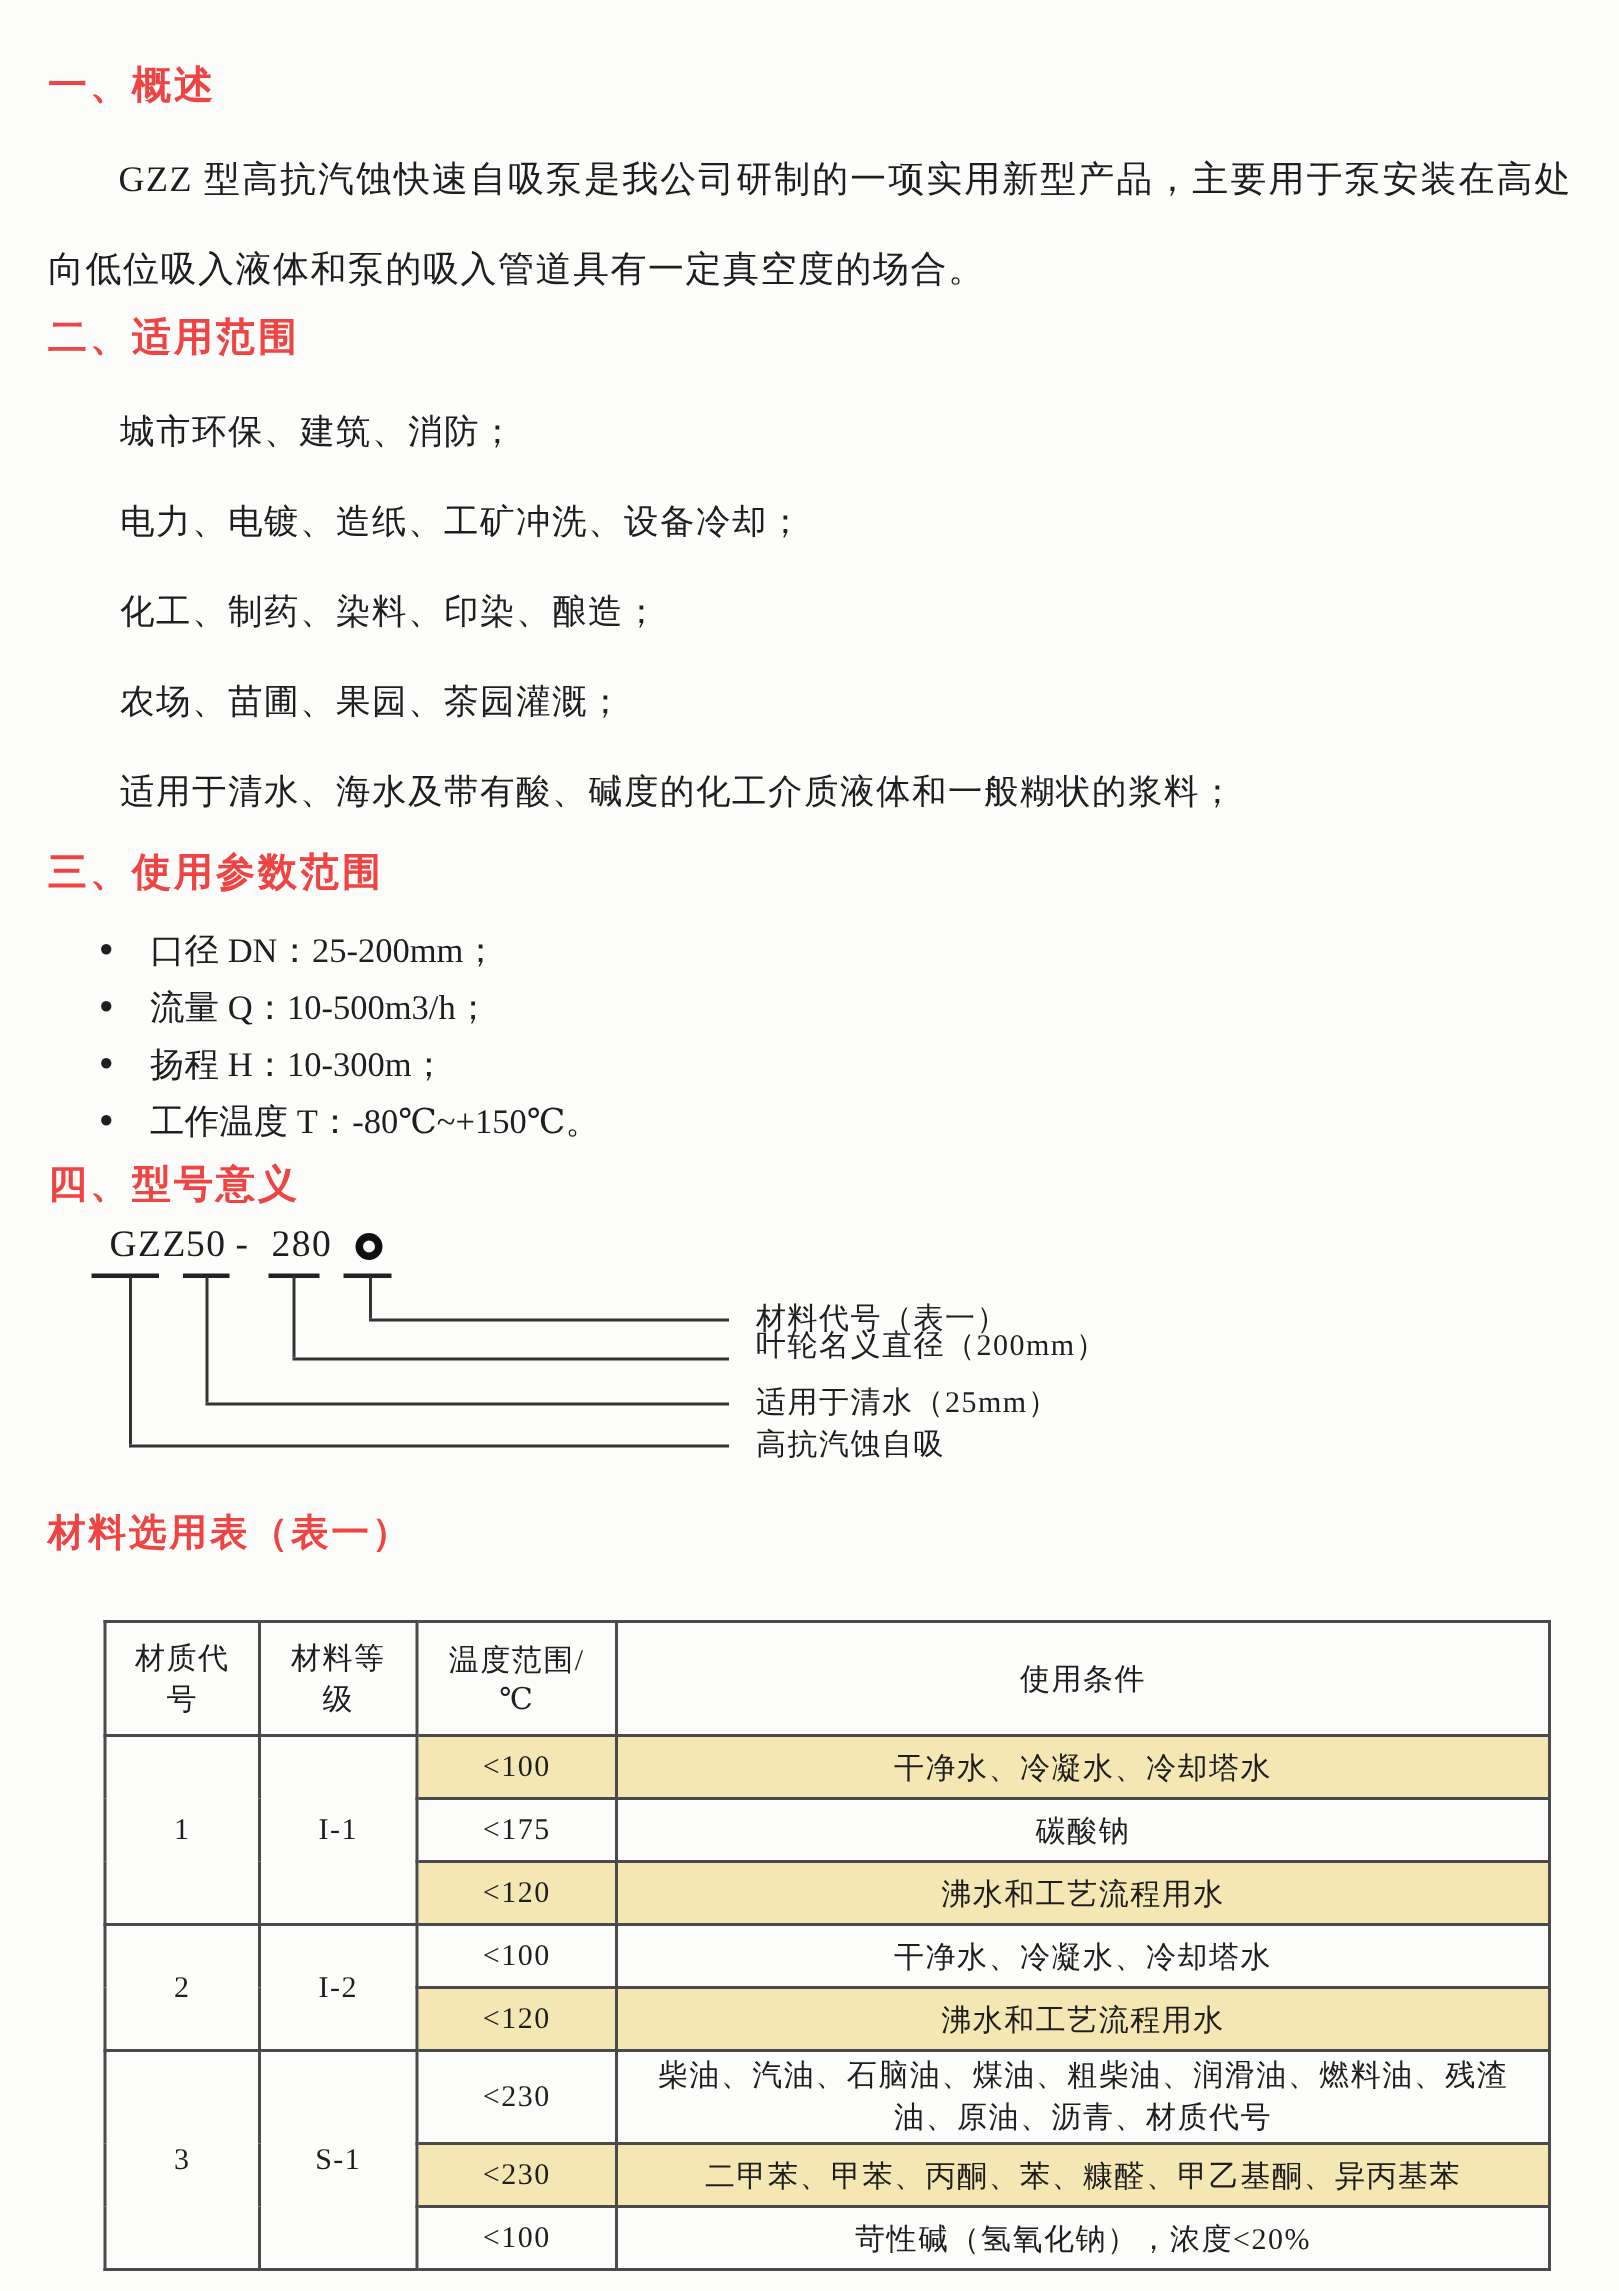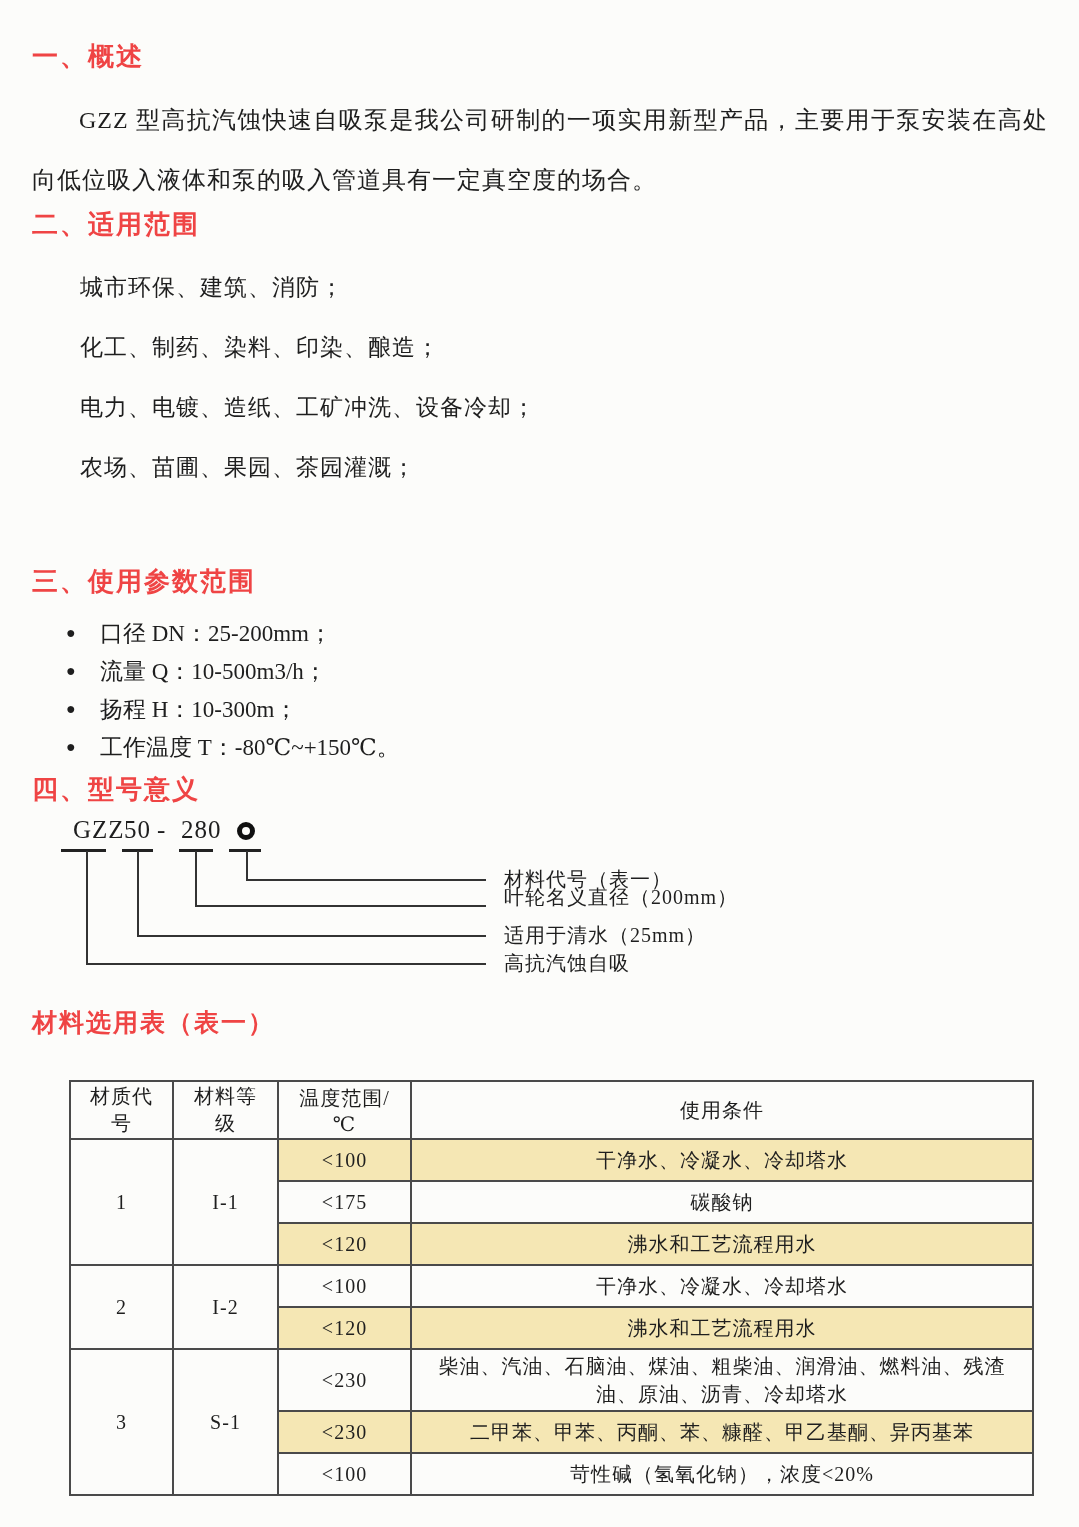--- a/index.html
+++ b/index.html
@@ -41,40 +41,41 @@
   .hz{position:absolute;height:0;border-top:2px solid #333;}
   .dlabel{position:absolute;left:472px;transform:translateY(-50%);font-size:20px;
           letter-spacing:1px;white-space:nowrap;}
 
   
   .tbl-title{top:1006px;font-size:25px;}
   .mtable{position:absolute;left:69px;top:1080px;width:963px;border-collapse:collapse;
           table-layout:fixed;font-size:20px;}
   .mtable th,.mtable td{border:2px solid var(--border);text-align:center;vertical-align:middle;
           font-weight:normal;padding:0 10px;letter-spacing:1px;overflow:hidden;}
-  .mtable thead tr{height:58px;}
+  .mtable thead tr{height:76px;}
   .mtable tr.std{height:42px;}
   .mtable tr.tall{height:58px;}
   .mtable td.hl{background:var(--highlight);}
   .mtable td.cond-tall{line-height:28px;padding:2px 14px;}
 </style>
 </head>
 <body>
 
 <div class="page">
 
   <h2 class="h-sec" style="top:40px">一、概述</h2>
   <p class="para" style="top:90px">GZZ 型高抗汽蚀快速自吸泵是我公司研制的一项实用新型产品，主要用于泵安装在高处向低位吸入液体和泵的吸入管道具有一定真空度的场合。</p>
 
   <h2 class="h-sec" style="top:208px">二、适用范围</h2>
   <ul class="scope-list">
     <li>城市环保、建筑、消防；</li>
+    <li>电力、电镀、造纸、工矿冲洗、设备冷却；</li>
     <li>化工、制药、染料、印染、酿造；</li>
-    <li>电力、电镀、造纸、工矿冲洗、设备冷却；</li>
     <li>农场、苗圃、果园、茶园灌溉；</li>
+    <li>适用于清水、海水及带有酸、碱度的化工介质液体和一般糊状的浆料；</li>
   </ul>
 
   <h2 class="h-sec" style="top:565px">三、使用参数范围</h2>
   <ul class="param-list">
     <li>
       <span class="bullet">●</span>
       <span>口径 DN：25-200mm；</span>
     </li>
     <li>
       <span class="bullet">●</span>
@@ -161,21 +162,21 @@
       </tr>
       <tr class="std">
         <td class="hl">&lt;120</td>
         <td class="hl">沸水和工艺流程用水</td>
       </tr>
 
       <tr class="tall">
         <td rowspan="3">3</td>
         <td rowspan="3">S-1</td>
         <td>&lt;230</td>
-        <td class="cond-tall">柴油、汽油、石脑油、煤油、粗柴油、润滑油、燃料油、残渣油、原油、沥青、冷却塔水</td>
+        <td class="cond-tall">柴油、汽油、石脑油、煤油、粗柴油、润滑油、燃料油、残渣油、原油、沥青、材质代号</td>
       </tr>
       <tr class="std">
         <td class="hl">&lt;230</td>
         <td class="hl">二甲苯、甲苯、丙酮、苯、糠醛、甲乙基酮、异丙基苯</td>
       </tr>
       <tr class="std">
         <td>&lt;100</td>
         <td>苛性碱（氢氧化钠），浓度&lt;20%</td>
       </tr>
     </tbody>

